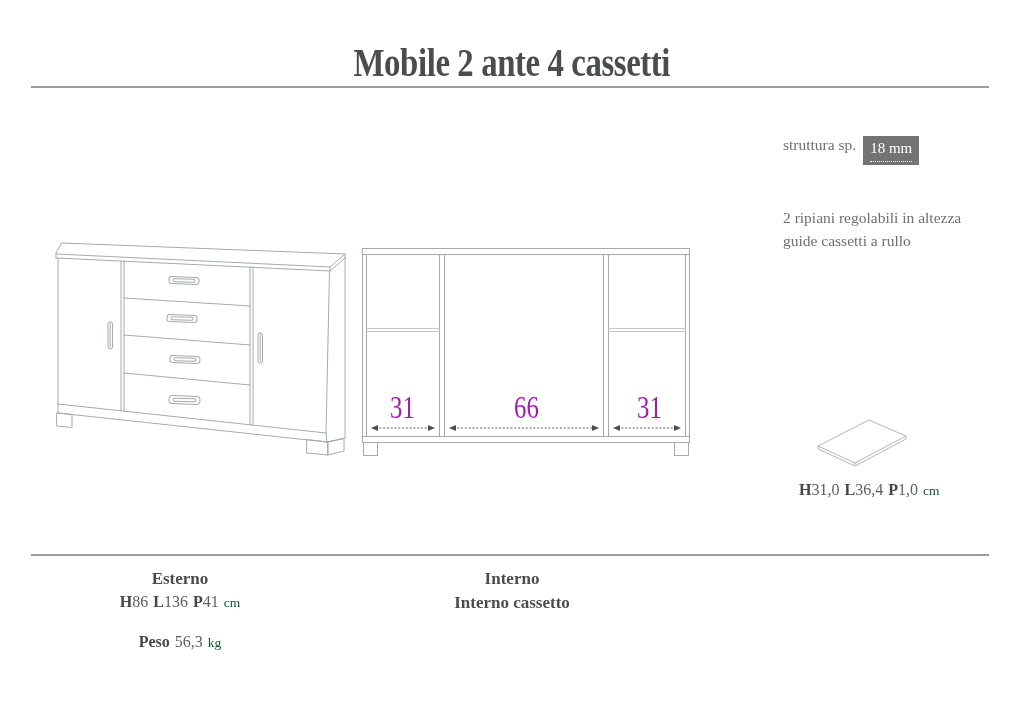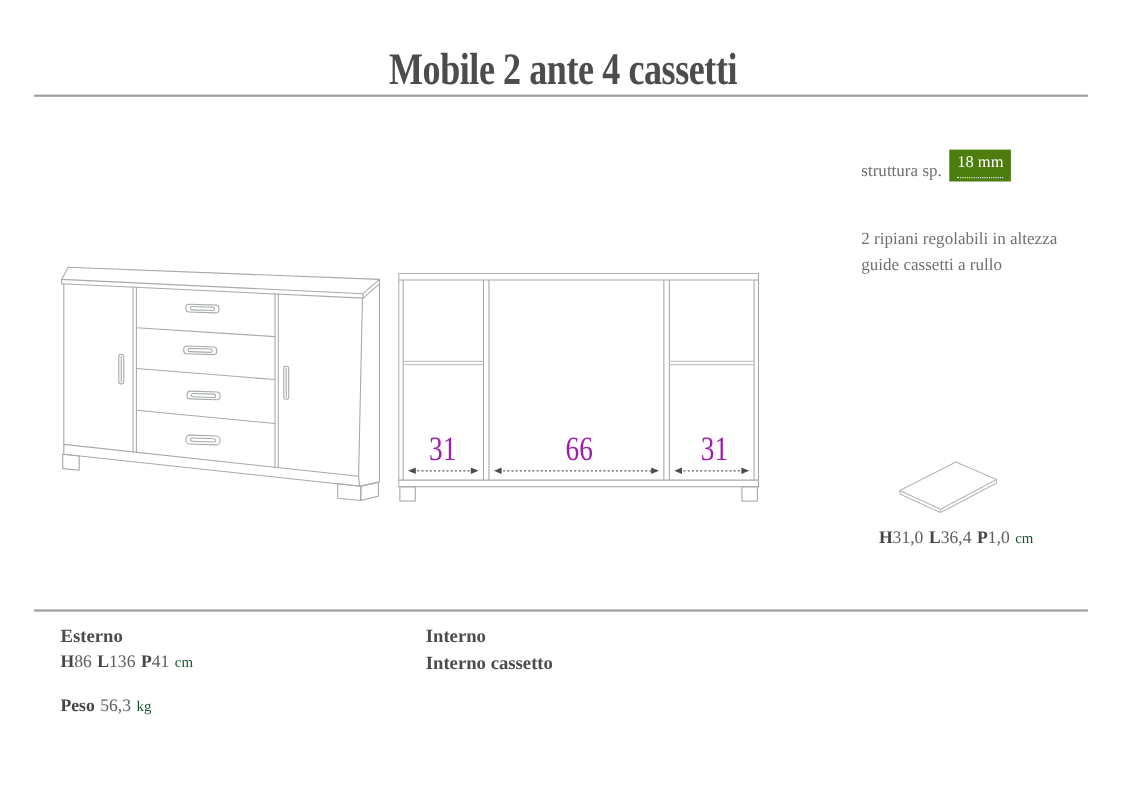--- a/index.html
+++ b/index.html
@@ -19,38 +19,38 @@
   .front-svg{position:absolute;left:45px;top:235px;}
   .internal-svg{position:absolute;left:362px;top:248px;}
   .shelf-svg{position:absolute;left:805px;top:412px;}
 
   
   .dim-num{position:absolute;top:393px;height:30px;line-height:30px;text-align:center;
            font-size:31px;color:#a21caf;}
   .dim-num span{display:inline-block;transform:scaleX(0.8);transform-origin:50% 50%;}
 
   
-  .structure-line{position:absolute;left:783px;top:136px;display:flex;align-items:flex-end;gap:7px;
+  .structure-line{position:absolute;left:783px;top:136px;display:flex;align-items:flex-start;gap:7px;
                   font-size:15.5px;color:#6d6f71;}
-  .badge{display:inline-flex;flex-direction:column;align-items:center;background:#4d7c0f;color:#ffffff;
+  .badge{display:inline-flex;flex-direction:column;align-items:center;background:#737373;color:#ffffff;
          padding:4px 7px 3px 7px;font-size:15px;line-height:17px;}
   .badge-dots{width:100%;height:3px;border-bottom:1px dotted rgba(255,255,255,0.9);margin-top:1px;}
 
   .features{position:absolute;left:783px;top:207px;font-size:15.5px;line-height:22.5px;color:#6d6f71;}
 
   .shelf-dims{position:absolute;left:799px;top:481px;}
 
   
   .dimline{font-size:16px;color:#5d5f61;white-space:nowrap;}
   .dimline b{color:#434547;}
   .dimline .num{margin-right:5px;}
   .dimline .unit{font-size:13.5px;color:#14532d;}
 
   
-  .spec-block{position:absolute;}
+  .spec-block{position:absolute;text-align:center;}
   .spec-esterno{left:55px;top:569px;width:250px;}
   .spec-interno{left:387px;top:569px;width:250px;}
   .spec-title{font-size:17px;font-weight:bold;color:#4a4c4e;margin-bottom:4px;}
   .spec-title.cassetto{margin-top:3px;}
   .peso-line{margin-top:22px;}
   .peso-line b{margin-right:5px;}
 </style>
 </head>
 <body>
 

